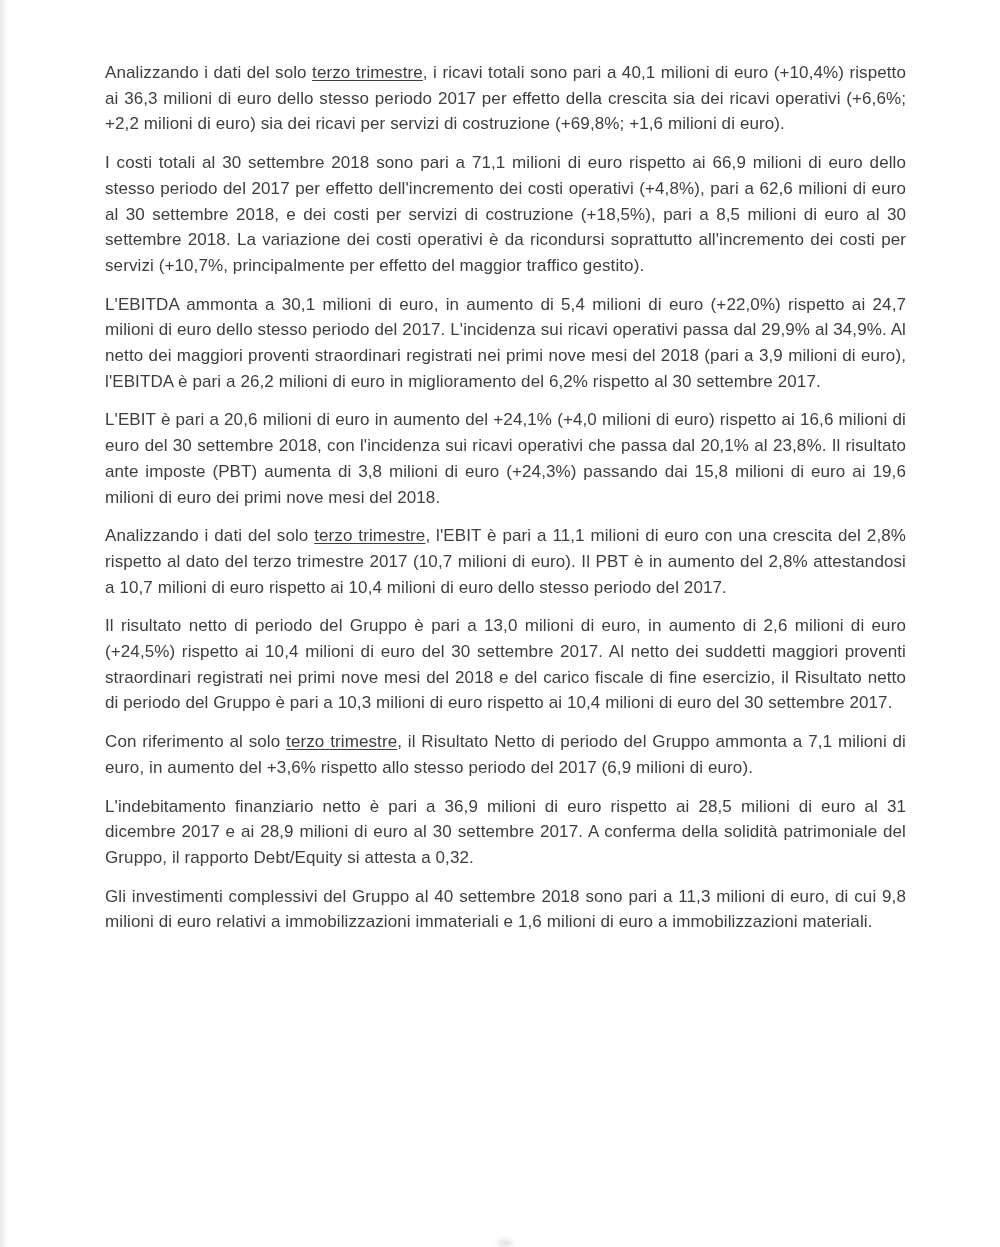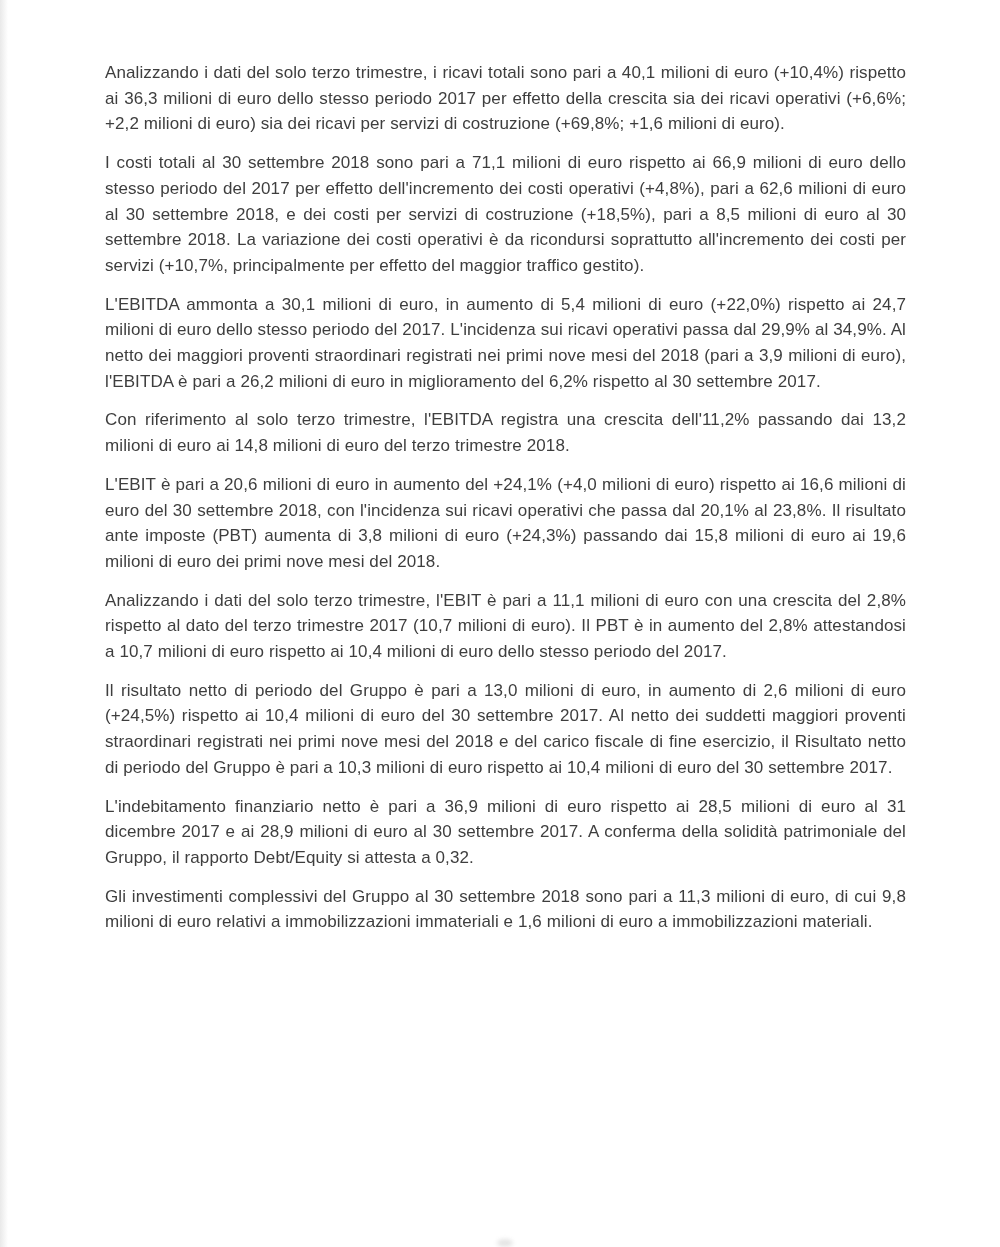--- a/index.html
+++ b/index.html
@@ -30,21 +30,21 @@
   }
   p.doc-paragraph {
     margin: 0 0 13px 0;
     font-size: 17px;
     line-height: 25.7px;
     color: #3e3e3e;
     text-align: justify;
     letter-spacing: 0.1px;
   }
   p.doc-paragraph .b { font-weight: normal; }
-  p.doc-paragraph .u { text-underline-offset: 2px; }
+  p.doc-paragraph .u { text-decoration: underline; text-underline-offset: 2px; }
   .page-number-artifact {
     position: absolute;
     left: 497px;
     top: 1239px;
     width: 16px;
     height: 8px;
     background: #c4c4c4;
     border-radius: 50%;
     filter: blur(2px);
     opacity: 0.45;
@@ -52,21 +52,21 @@
 </style>
 </head>
 <body>
 
 <div class="page-edge-shadow"></div>
 
 <main class="doc-body">
     <p class="doc-paragraph"><span class="">Analizzando i dati del solo </span><span class="u">terzo trimestre</span><span class="">, i ricavi totali sono pari a 40,1 milioni di euro (+10,4%) rispetto ai 36,3 milioni di euro dello stesso periodo 2017 per effetto della crescita sia dei ricavi operativi (+6,6%; +2,2 milioni di euro) sia dei ricavi per servizi di costruzione (+69,8%; +1,6 milioni di euro).</span></p>
     <p class="doc-paragraph"><span class="">I </span><span class="b">costi totali</span><span class=""> al 30 settembre 2018 sono pari a 71,1 milioni di euro rispetto ai 66,9 milioni di euro dello stesso periodo del 2017 per effetto dell'incremento dei costi operativi (+4,8%), pari a 62,6 milioni di euro al 30 settembre 2018, e dei costi per servizi di costruzione (+18,5%), pari a 8,5 milioni di euro al 30 settembre 2018. La variazione dei costi operativi è da ricondursi soprattutto all'incremento dei costi per servizi (+10,7%, principalmente per effetto del maggior traffico gestito).</span></p>
     <p class="doc-paragraph"><span class="b">L'EBITDA ammonta a 30,1 milioni di euro, in aumento di 5,4 milioni di euro (+22,0%)</span><span class=""> rispetto ai 24,7 milioni di euro dello stesso periodo del 2017. L'incidenza sui ricavi operativi passa dal 29,9% al 34,9%. Al netto dei maggiori proventi straordinari registrati nei primi nove mesi del 2018 (pari a 3,9 milioni di euro), l'EBITDA è pari a 26,2 milioni di euro in miglioramento del 6,2% rispetto al 30 settembre 2017.</span></p>
-    <p class="doc-paragraph"><span class="">Con riferimento al solo </span><span class="u">terzo trimestre</span><span class="">, l'EBITDA registra una crescita dell'11,2% passando dai 13,2 milioni di euro ai 14,8 milioni di euro del terzo trimestre 2018.</span></p>
     <p class="doc-paragraph"><span class="">L'EBIT è pari a </span><span class="b">20,6 milioni di euro in aumento del +24,1%</span><span class=""> (+4,0 milioni di euro) rispetto ai 16,6 milioni di euro del 30 settembre 2018, con l'incidenza sui ricavi operativi che passa dal 20,1% al 23,8%. Il </span><span class="b">risultato ante imposte (PBT)</span><span class=""> aumenta di 3,8 milioni di euro (+24,3%) passando dai 15,8 milioni di euro ai 19,6 milioni di euro dei primi nove mesi del 2018.</span></p>
     <p class="doc-paragraph"><span class="">Analizzando i dati del solo </span><span class="u">terzo trimestre</span><span class="">, l'EBIT è pari a 11,1 milioni di euro con una crescita del 2,8% rispetto al dato del terzo trimestre 2017 (10,7 milioni di euro). Il PBT è in aumento del 2,8% attestandosi a 10,7 milioni di euro rispetto ai 10,4 milioni di euro dello stesso periodo del 2017.</span></p>
     <p class="doc-paragraph"><span class="b">Il risultato netto di periodo del Gruppo è pari a 13,0 milioni di euro, in aumento di 2,6 milioni di euro (+24,5%)</span><span class=""> rispetto ai 10,4 milioni di euro del 30 settembre 2017. Al netto dei suddetti maggiori proventi straordinari registrati nei primi nove mesi del 2018 e del carico fiscale di fine esercizio, il Risultato netto di periodo del Gruppo è pari a 10,3 milioni di euro rispetto ai 10,4 milioni di euro del 30 settembre 2017.</span></p>
+    <p class="doc-paragraph"><span class="">Con riferimento al solo </span><span class="u">terzo trimestre</span><span class="">, il Risultato Netto di periodo del Gruppo ammonta a 7,1 milioni di euro, in aumento del +3,6% rispetto allo stesso periodo del 2017 (6,9 milioni di euro).</span></p>
     <p class="doc-paragraph"><span class="">L'indebitamento finanziario netto è pari a 36,9 milioni di euro rispetto ai 28,5 milioni di euro al 31 dicembre 2017 e ai 28,9 milioni di euro al 30 settembre 2017. A conferma della solidità patrimoniale del Gruppo, il rapporto Debt/Equity si attesta a 0,32.</span></p>
-    <p class="doc-paragraph"><span class="">Gli </span><span class="b">investimenti complessivi del Gruppo al 30 settembre 2018 sono pari a 11,3 milioni di euro</span><span class="">, di cui 9,8 milioni di euro relativi a immobilizzazioni immateriali e 1,6 milioni di euro a immobilizzazioni materiali.</span></p>
+    <p class="doc-paragraph"><span class="">Gli </span><span class="b">investimenti complessivi del Gruppo al 40 settembre 2018 sono pari a 11,3 milioni di euro</span><span class="">, di cui 9,8 milioni di euro relativi a immobilizzazioni immateriali e 1,6 milioni di euro a immobilizzazioni materiali.</span></p>
   </main>
 
 <div class="page-number-artifact"></div>
 
 </body></html>

